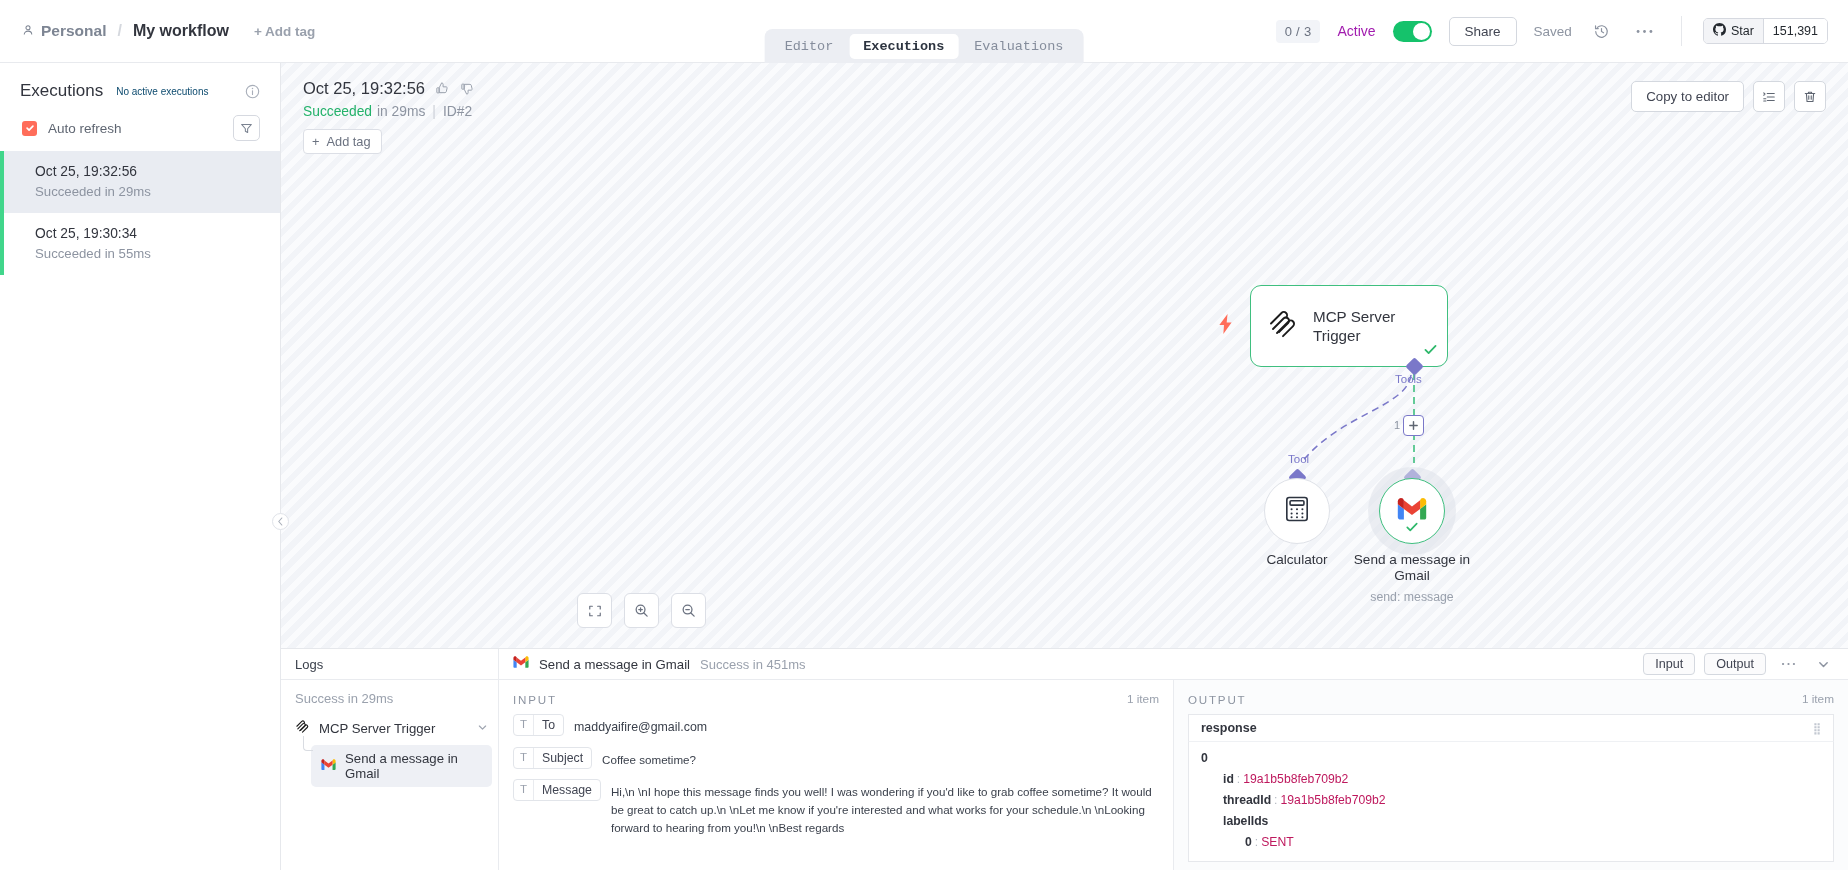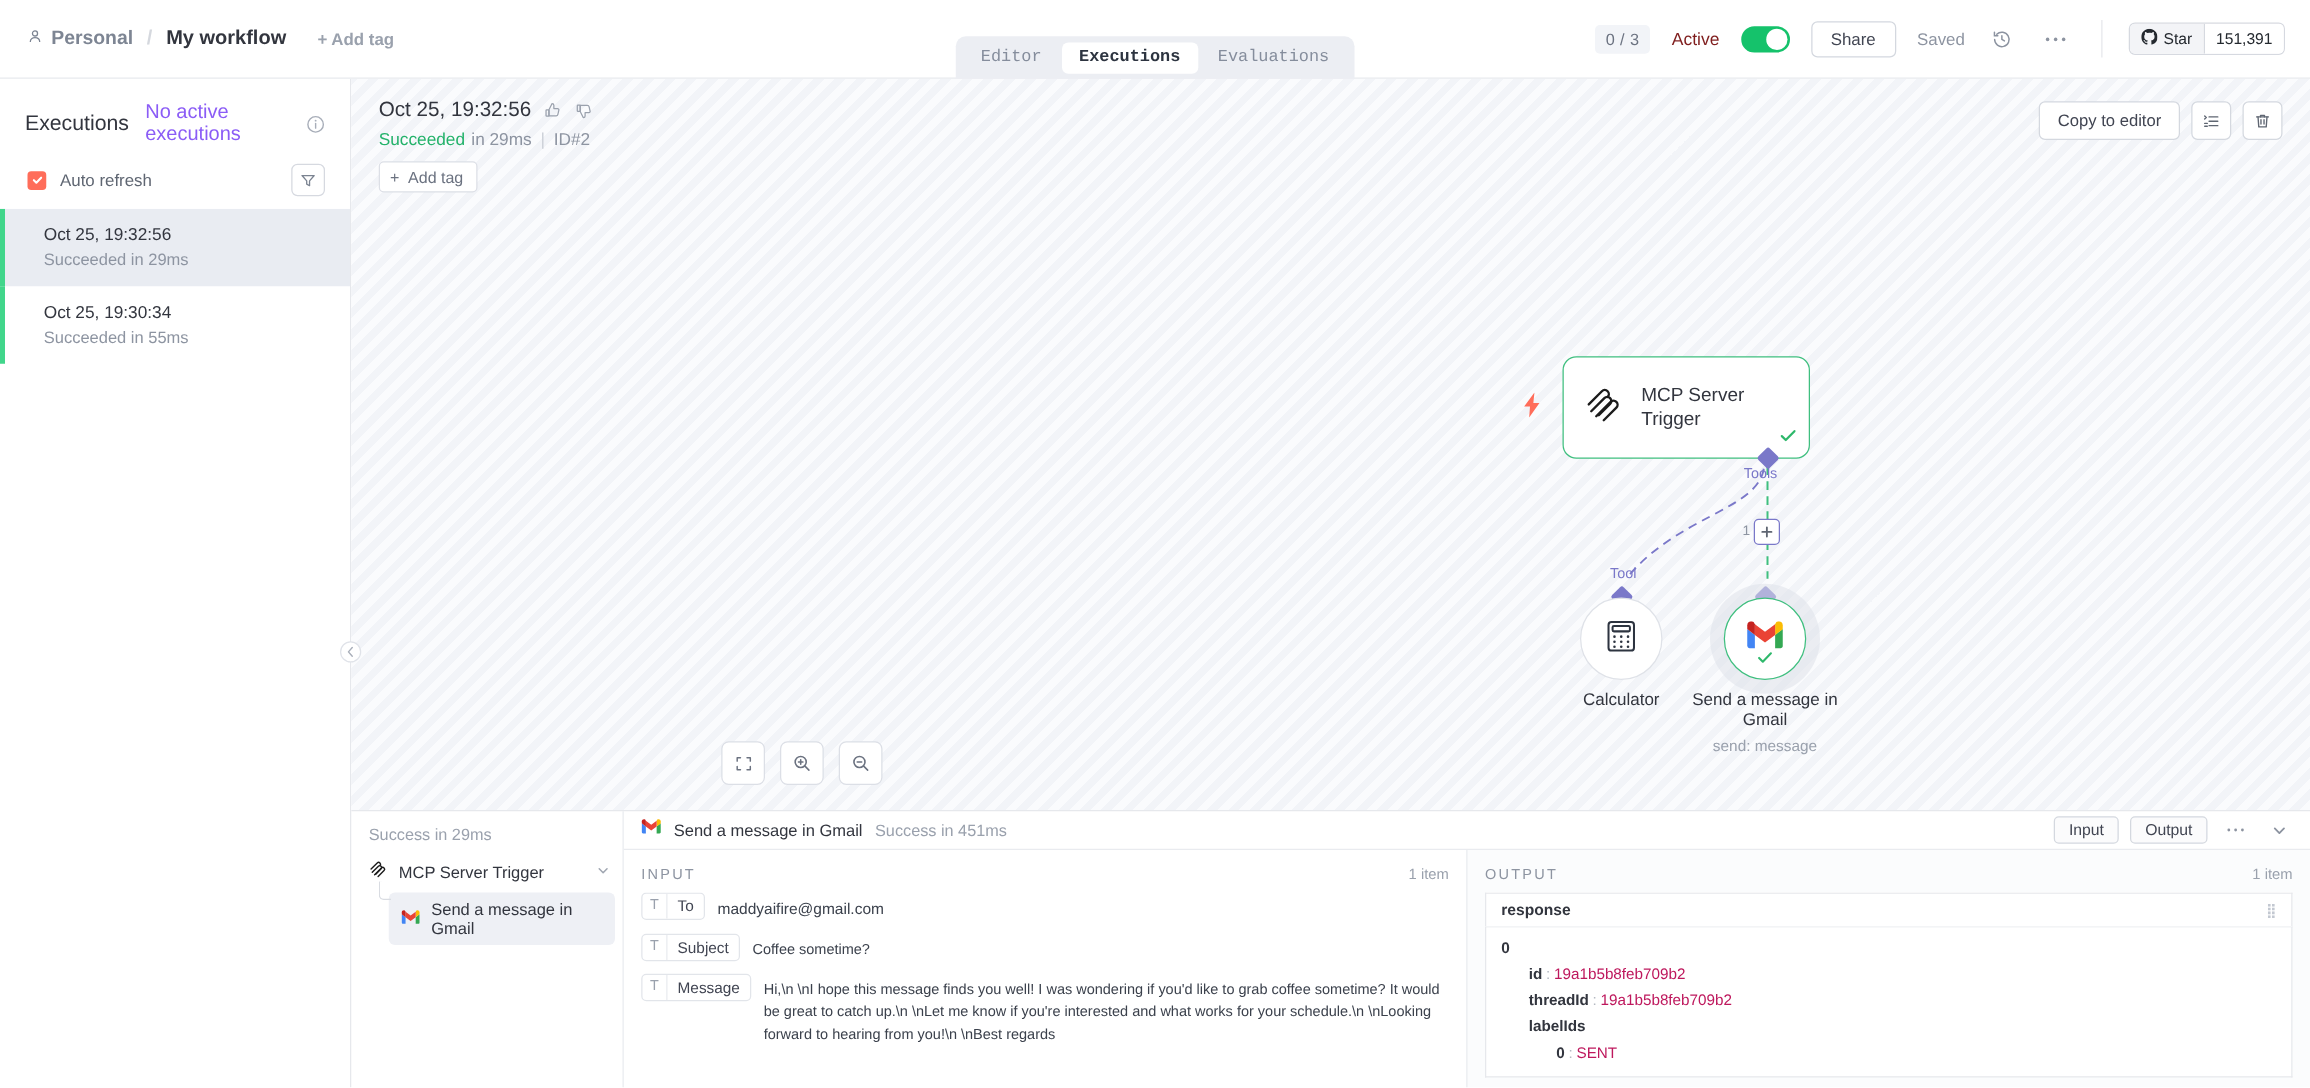--- a/index.html
+++ b/index.html
@@ -20,21 +20,21 @@
   .bc { display: flex; align-items: center; gap: 9px; font-size: 15.5px; font-weight: bold; }
   .bc-personal { display: flex; align-items: center; gap: 7px; color: #7d8593; }
   .bc-sep { color: #d5d8de; font-size: 16px; padding: 0 2px; }
   .bc-title { color: #32353e; font-size: 16px; }
   .addtag-link { color: #9aa1ad; font-size: 13.5px; margin-left: 16px; cursor: pointer; }
   .hdr-right { margin-left: auto; display: flex; align-items: center; gap: 17px; }
   .counter-badge {
     background: #f2f4f8; color: #6b7280; border-radius: 4px;
     padding: 4px 9px; font-size: 13px; letter-spacing: .3px;
   }
-  .active-label { color: #7f1d1d; font-size: 14px; }
+  .active-label { color: #a21caf; font-size: 14px; }
   .toggle {
     width: 39px; height: 21px; border-radius: 11px; background: #15c26b;
     position: relative; cursor: pointer;
   }
   .toggle::after {
     content: ""; position: absolute; right: 2px; top: 2px;
     width: 17px; height: 17px; border-radius: 50%; background: #fff;
   }
   .share-btn {
     border: 1px solid #d4d8df; border-radius: 5px; background: #fff;
@@ -72,21 +72,21 @@
   
   .body { flex: 1; display: flex; min-height: 0; position: relative; }
 
   
   .sidebar {
     width: 281px; min-width: 281px; border-right: 1px solid #e6e8ec;
     background: #fff; display: flex; flex-direction: column; position: relative;
   }
   .sb-head { padding: 18px 20px 0 20px; display: flex; align-items: center; gap: 13px; }
   .sb-title { font-size: 17px; color: #32353e; }
-  .sb-sub { font-size: 16px; color: #8b5cf6; }
+  .sb-sub { font-size: 10px; color: #0c4a6e; }
   .info-icon { margin-left: auto; color: #a8aeb9; display: flex; }
   .sb-ctrl { padding: 14px 20px 10px 22px; display: flex; align-items: center; gap: 11px; }
   .chk {
     width: 15px; height: 15px; border-radius: 3px; background: #ff6d5a;
     display: flex; align-items: center; justify-content: center; cursor: pointer;
   }
   .chk svg { display: block; }
   .chk-label { font-size: 13.5px; color: #5f6672; }
   .filter-btn {
     margin-left: auto; width: 27px; height: 26px; border: 1px solid #d6d9e0;
@@ -509,20 +509,21 @@
                 <path d="M10.6 10.6 14 14"></path>
                 <path d="M5.1 7h3.8"></path>
             </svg>
           </span>
         </div>
       </div>
 
       <div class="logs-panel">
 
         <div class="logs-left">
+          <div class="logs-head">Logs</div>
           <div class="logs-sub">Success in 29ms</div>
           <div class="log-row">
             <span>
               <svg width="15" height="15" viewBox="0 0 32 32" fill="none" stroke="#1c1c1c" stroke-width="2.4" stroke-linecap="round" stroke-linejoin="round">
                 <path d="M6 21 16.5 10.5a3.2 3.2 0 0 1 4.6 4.6L12 24.2"></path>
                 <path d="M10 25 21.5 13.5a3.2 3.2 0 0 1 4.6 4.6L16 28.2"></path>
                 <path d="M4 15.5 14.5 5a3.2 3.2 0 0 1 4.6 4.6"></path>
               </svg>
             </span>
             <span>MCP Server Trigger</span>

